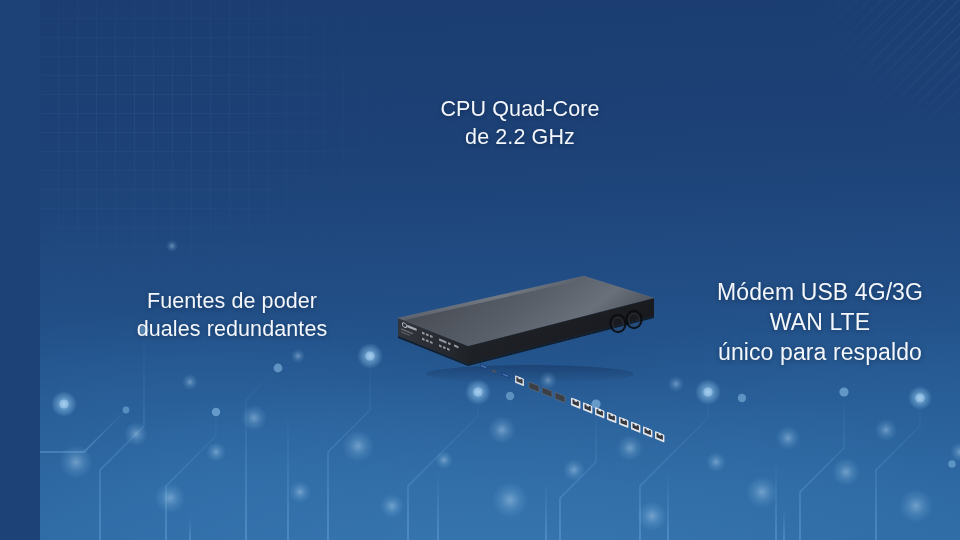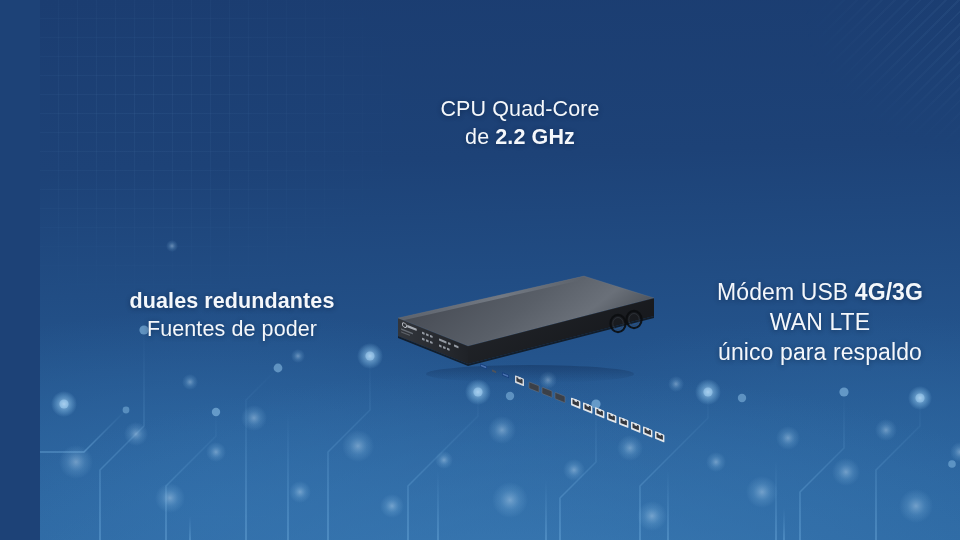--- a/index.html
+++ b/index.html
@@ -39,21 +39,21 @@
   .bg-circuit{position:absolute;inset:0;}
   .bg-bokeh{position:absolute;inset:0;}
 
   
   .label{
     position:absolute;color:#f4f7fb;text-align:center;
     line-height:1.30;letter-spacing:.1px;
     text-shadow:0 1px 5px rgba(6,22,48,.45);
     -webkit-font-smoothing:antialiased;
   }
-  .label b{font-weight:700;}
+  .label b{font-weight:400;}
   .label .ln{display:block;white-space:nowrap;}
 
   #label-cpu{left:300px;top:96px;width:360px;font-size:21.5px;}
   #label-power{left:26px;top:288px;width:332px;font-size:21.5px;}
   #label-modem{left:610px;top:278px;width:340px;font-size:23px;}
 
   
   #device{position:absolute;left:338px;top:268px;width:290px;height:122px;}
   #device svg{display:block;width:290px;height:122px;overflow:visible;}
 </style>
@@ -165,22 +165,22 @@
         <circle cx="132" cy="246" r="6"></circle>
     </g>
   </svg>
 
   <div class="label" id="label-cpu">
     <span class="ln">CPU Quad-Core</span>
     <span class="ln"><span>de </span><b>2.2 GHz</b></span>
   </div>
 
   <div class="label" id="label-power">
+    <span class="ln">Fuentes de poder</span>
     <span class="ln"><b>duales redundantes</b></span>
-    <span class="ln">Fuentes de poder</span>
   </div>
 
   <div class="label" id="label-modem">
     <span class="ln"><span>Módem USB </span><b>4G/3G</b></span>
     <span class="ln">WAN LTE</span>
     <span class="ln">único para respaldo</span>
   </div>
 
   <div id="device">
     <svg viewBox="0 0 290 122">

